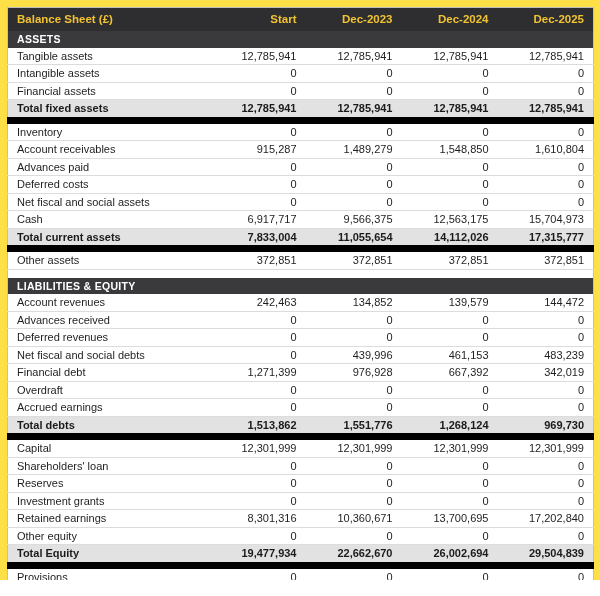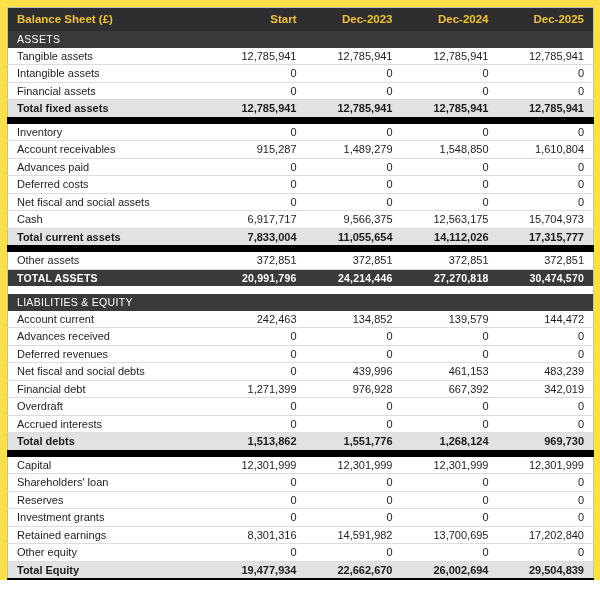--- a/index.html
+++ b/index.html
@@ -25,21 +25,21 @@
   thead tr {
     background:var(--header-bg,#2e2e30);
   }
   thead th {
     color:var(--accent,#f1c232); font-weight:bold; text-align:left;
     height:23px; line-height:23px; font-size:11.5px;
   }
   thead th.num { text-align:right; }
 
   tr.section td {
-    background:var(--dark-row-bg,#3a3a3c); color:#ffffff; font-weight:normal;
+    background:var(--dark-row-bg,#3a3a3c); color:#ffffff; font-weight:bold;
     font-size:10.5px; letter-spacing:0.3px;
   }
   tr.item td {
     background:#ffffff; border-bottom:1px solid #dcdcdc;
   }
   tr.subtotal td {
     background:var(--subtotal-bg,#e2e2e2); font-weight:bold; color:#1b1b1b;
     border-top:1px solid #c7c7c7; border-bottom:7px solid #000000;
   }
   tr.total td {
@@ -153,35 +153,28 @@
           <td class="num">14,112,026</td>
           <td class="num">17,315,777</td>
         </tr>
         <tr class="item">
           <td>Other assets</td>
           <td class="num">372,851</td>
           <td class="num">372,851</td>
           <td class="num">372,851</td>
           <td class="num">372,851</td>
         </tr>
-        <tr class="total">
-          <td>TOTAL ASSETS</td>
-          <td class="num">20,991,796</td>
-          <td class="num">24,214,446</td>
-          <td class="num">27,270,818</td>
-          <td class="num">30,474,570</td>
-        </tr>
         <tr class="spacer">
           <td colspan="5"></td>
         </tr>
         <tr class="section">
           <td colspan="5">LIABILITIES &amp; EQUITY</td>
         </tr>
         <tr class="item">
-          <td>Account current</td>
+          <td>Account revenues</td>
           <td class="num">242,463</td>
           <td class="num">134,852</td>
           <td class="num">139,579</td>
           <td class="num">144,472</td>
         </tr>
         <tr class="item">
           <td>Advances received</td>
           <td class="num">0</td>
           <td class="num">0</td>
           <td class="num">0</td>
@@ -209,21 +202,21 @@
           <td class="num">342,019</td>
         </tr>
         <tr class="item">
           <td>Overdraft</td>
           <td class="num">0</td>
           <td class="num">0</td>
           <td class="num">0</td>
           <td class="num">0</td>
         </tr>
         <tr class="item">
-          <td>Accrued interests</td>
+          <td>Accrued earnings</td>
           <td class="num">0</td>
           <td class="num">0</td>
           <td class="num">0</td>
           <td class="num">0</td>
         </tr>
         <tr class="subtotal">
           <td>Total debts</td>
           <td class="num">1,513,862</td>
           <td class="num">1,551,776</td>
           <td class="num">1,268,124</td>
@@ -253,21 +246,21 @@
         <tr class="item">
           <td>Investment grants</td>
           <td class="num">0</td>
           <td class="num">0</td>
           <td class="num">0</td>
           <td class="num">0</td>
         </tr>
         <tr class="item">
           <td>Retained earnings</td>
           <td class="num">8,301,316</td>
-          <td class="num">14,591,982</td>
+          <td class="num">10,360,671</td>
           <td class="num">13,700,695</td>
           <td class="num">17,202,840</td>
         </tr>
         <tr class="item">
           <td>Other equity</td>
           <td class="num">0</td>
           <td class="num">0</td>
           <td class="num">0</td>
           <td class="num">0</td>
         </tr>

